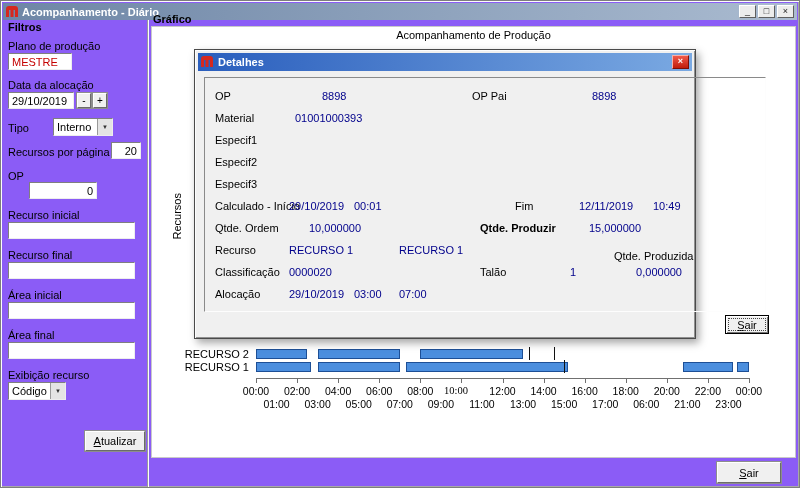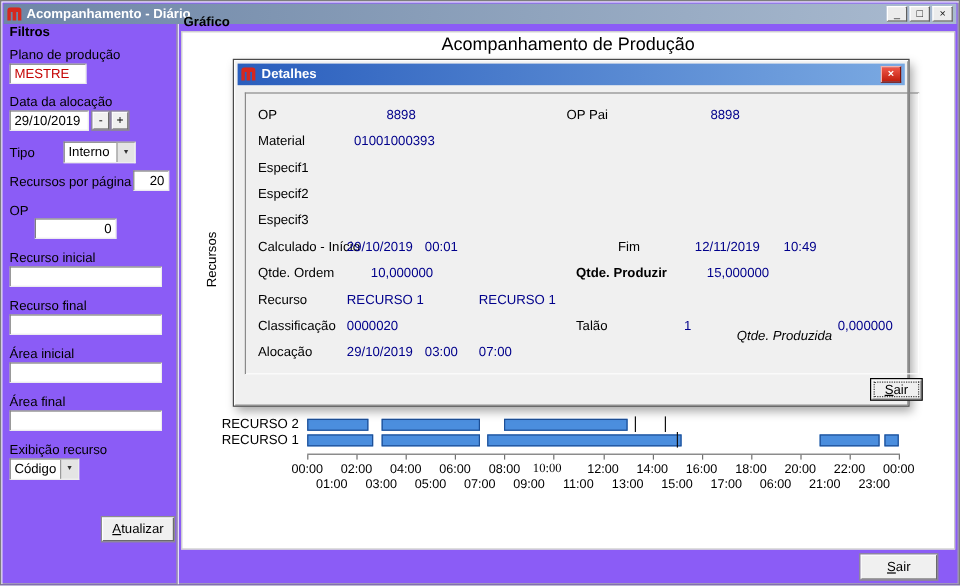--- a/index.html
+++ b/index.html
@@ -26,41 +26,41 @@
   .combo .txt { flex:1; padding:2px 3px; white-space:nowrap; }
   .combo .arrow { width:15px; background:#e4e4e4; border-left:1px solid #9a9a9a; font-size:6px;
                   display:flex; align-items:center; justify-content:center; color:#333; }
   .btn { position:absolute; background:#f0f0f0; border:1px solid; border-color:#fff #6b6b6b #6b6b6b #fff;
          outline:1px solid #8d8d8d; outline-offset:0; font:11px "Liberation Sans",sans-serif; text-align:center;
          padding:0; cursor:default; }
   .spin { font-size:10px; line-height:11px; }
 
   
   #chart-bg { position:absolute; left:150px; top:25px; width:645px; height:432px; background:#fff; border:1px solid #c9c9c9; }
-  #chart-title { position:absolute; left:150px; top:28px; width:645px; text-align:center; font-size:15px; }
+  #chart-title { position:absolute; left:150px; top:28px; width:645px; text-align:center; font-size:11px; }
   #y-label { position:absolute; left:170px; top:192px; font-size:11px; writing-mode:vertical-rl; transform:rotate(180deg); }
   #gantt-rows { position:absolute; left:255px; top:348px; width:493px; height:26px; }
   .gantt-bar { position:absolute; height:10px; background:#4b8ede; border:1px solid #1d4f96; }
   .gantt-marker { position:absolute; width:1px; height:13px; background:#111; }
   #gantt-labels { position:absolute; left:183px; top:347px; width:68px; height:26px; }
   #gantt-labels div { position:absolute; right:3px; font-size:11px; white-space:nowrap; }
   #axis-line { position:absolute; left:255px; top:377px; width:494px; height:1px; background:#707070; }
   #tick-marks { position:absolute; left:255px; top:378px; width:493px; height:4px; }
   #tick-marks div { position:absolute; width:1px; height:4px; background:#707070; top:0; }
   #ticks-even, #ticks-odd { position:absolute; left:255px; width:493px; height:11px; }
   #ticks-even { top:384px; } #ticks-odd { top:397px; }
   #ticks-even span, #ticks-odd span { position:absolute; transform:translateX(-50%); font-size:10.5px; white-space:nowrap; }
   #x-title { position:absolute; left:255px; top:416px; width:493px; text-align:center; font-size:11px; font-weight:bold; }
 
   
   .vsep { position:absolute; left:146px; top:19px; width:2px; height:467px;
           border-left:1px solid #9b9b9b; border-right:1px solid #fdfdfd; }
 
   
-  #dialog { position:absolute; left:193px; top:48px; width:564px; height:290px; background:#f0f0f0;
+  #dialog { position:absolute; left:193px; top:48px; width:502px; height:290px; background:#f0f0f0;
             border:1px solid #4a4a4a; box-shadow: inset 1px 1px 0 #fdfdfd, inset -1px -1px 0 #909090, 3px 4px 8px rgba(0,0,0,.35); }
   .dlg-titlebar { position:absolute; left:3px; top:3px; right:3px; height:18px;
                   background:linear-gradient(to right,#2a5ebd,#7aa9e2); display:flex; align-items:center; padding:0 3px; }
   .dlg-title-text { color:#fff; font-size:11px; font-weight:bold; margin-left:5px; flex:1; }
   .dlg-close { width:17px; height:14px; background:linear-gradient(#f0584a,#c01d0c); border:1px solid;
                border-color:#f6b1a9 #7e0f05 #7e0f05 #f6b1a9; color:#fff; font-size:9px; line-height:11px;
                text-align:center; font-weight:bold; cursor:default; }
   .dlg-panel { position:absolute; left:9px; top:27px; width:562px; height:235px;
                border:1px solid; border-color:#8a8a8a #fdfdfd #fdfdfd #8a8a8a; }
   .f { position:absolute; font-size:11px; white-space:nowrap; color:#000; }
@@ -235,21 +235,21 @@
     <span class="f v" style="left:394px; top:172px;">15,000000</span>
 
     <span class="f" style="left:20px; top:194px;">Recurso</span>
     <span class="f v" style="left:94px; top:194px;">RECURSO 1</span>
     <span class="f v" style="left:204px; top:194px;">RECURSO 1</span>
 
     <span class="f" style="left:20px; top:216px;">Classificação</span>
     <span class="f v" style="left:94px; top:216px;">0000020</span>
     <span class="f" style="left:285px; top:216px;">Talão</span>
     <span class="f v" style="left:375px; top:216px;">1</span>
-    <span class="f" style="left:419px; top:224px;font-style:italic;">Qtde. Produzida</span>
+    <span class="f" style="left:419px; top:200px;">Qtde. Produzida</span>
     <span class="f v" style="right:13px; top:216px;">0,000000</span>
 
     <span class="f" style="left:20px; top:238px;">Alocação</span>
     <span class="f v" style="left:94px; top:238px;">29/10/2019</span>
     <span class="f v" style="left:159px; top:238px;">03:00</span>
     <span class="f v" style="left:204px; top:238px;">07:00</span>
 
     <button class="btn btn-default" style="left:530px; top:265px; width:44px; height:19px;"><u>S</u>air</button>
   </div>
 

